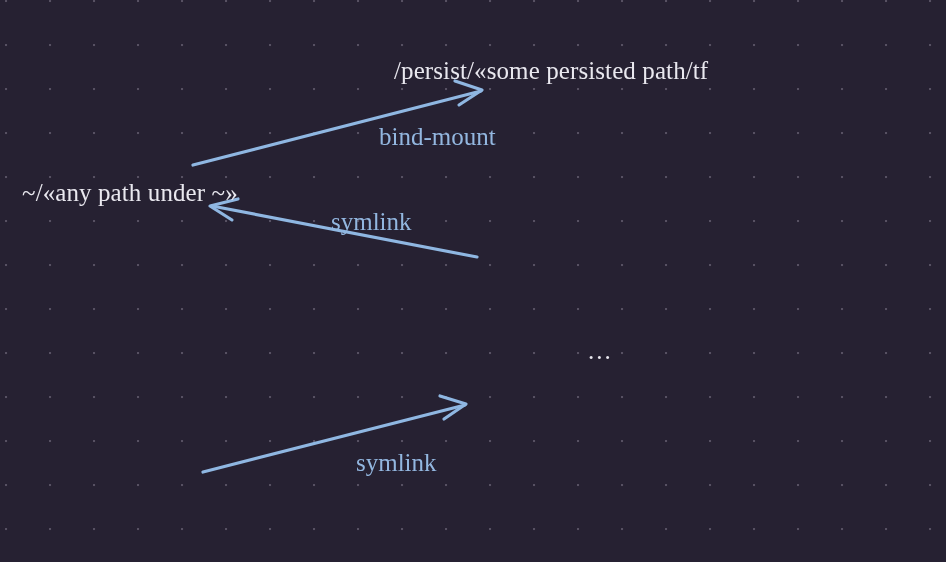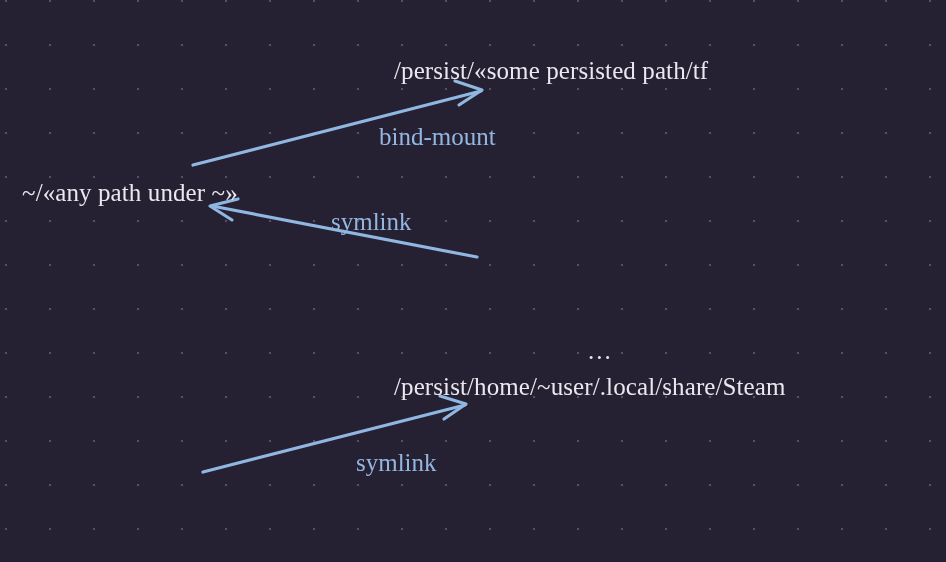--- a/index.html
+++ b/index.html
@@ -86,18 +86,17 @@
 
   <div class="edge-label" style="left:379px; top:124px;">bind-mount</div>
 
   <div class="node" style="left:22px; top:154px;margin-top:26px;">~/«any path under ~»</div>
 
   <div class="edge-label" style="left:331px; top:209px;">symlink</div>
 
 
   <div class="ellipsis" style="left:588px; top:338px;">...</div>
 
-  <div class="node" style="left:394px; top:374px;">/persist/home/~user/.local/share/Steam</div>
 
   <div class="edge-label" style="left:356px; top:450px;">symlink</div>
 
 
 </div>
 
 </body></html>

